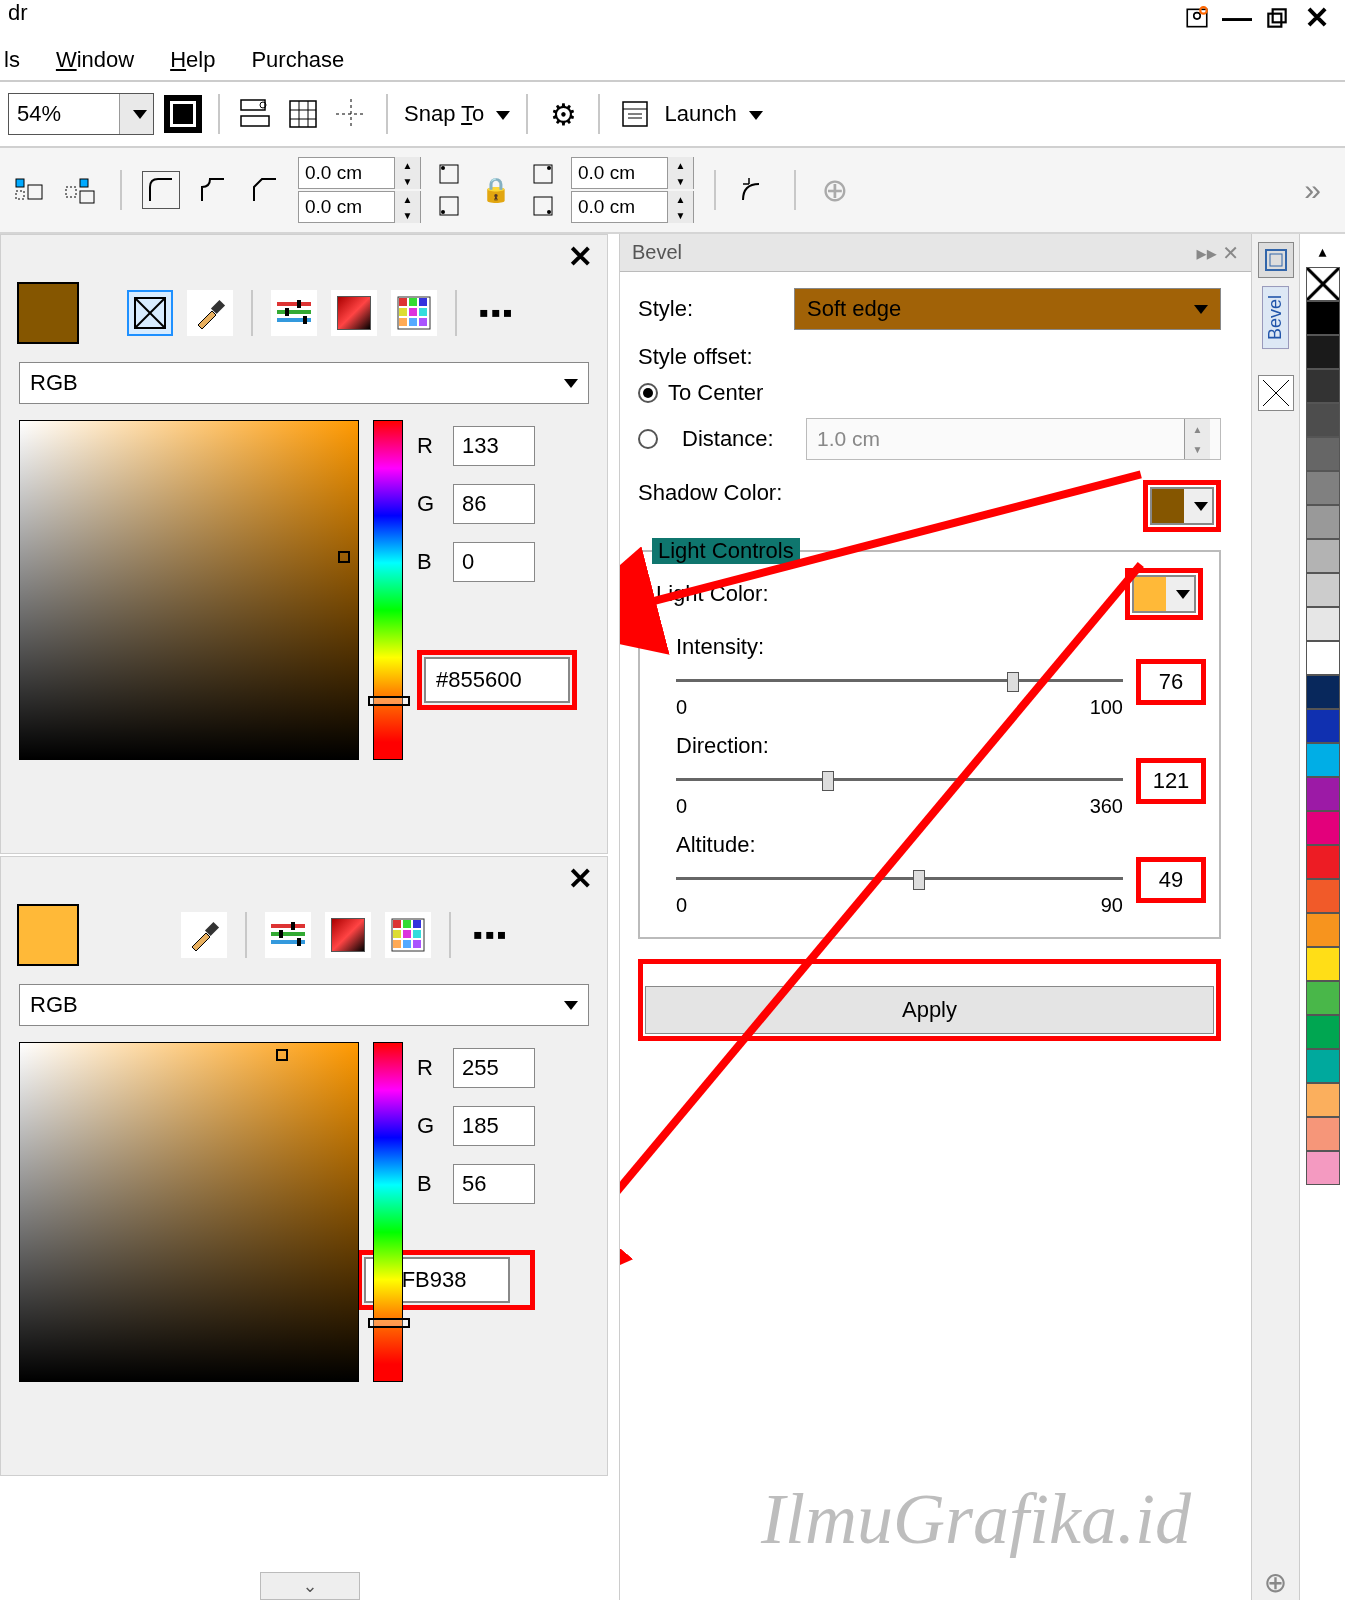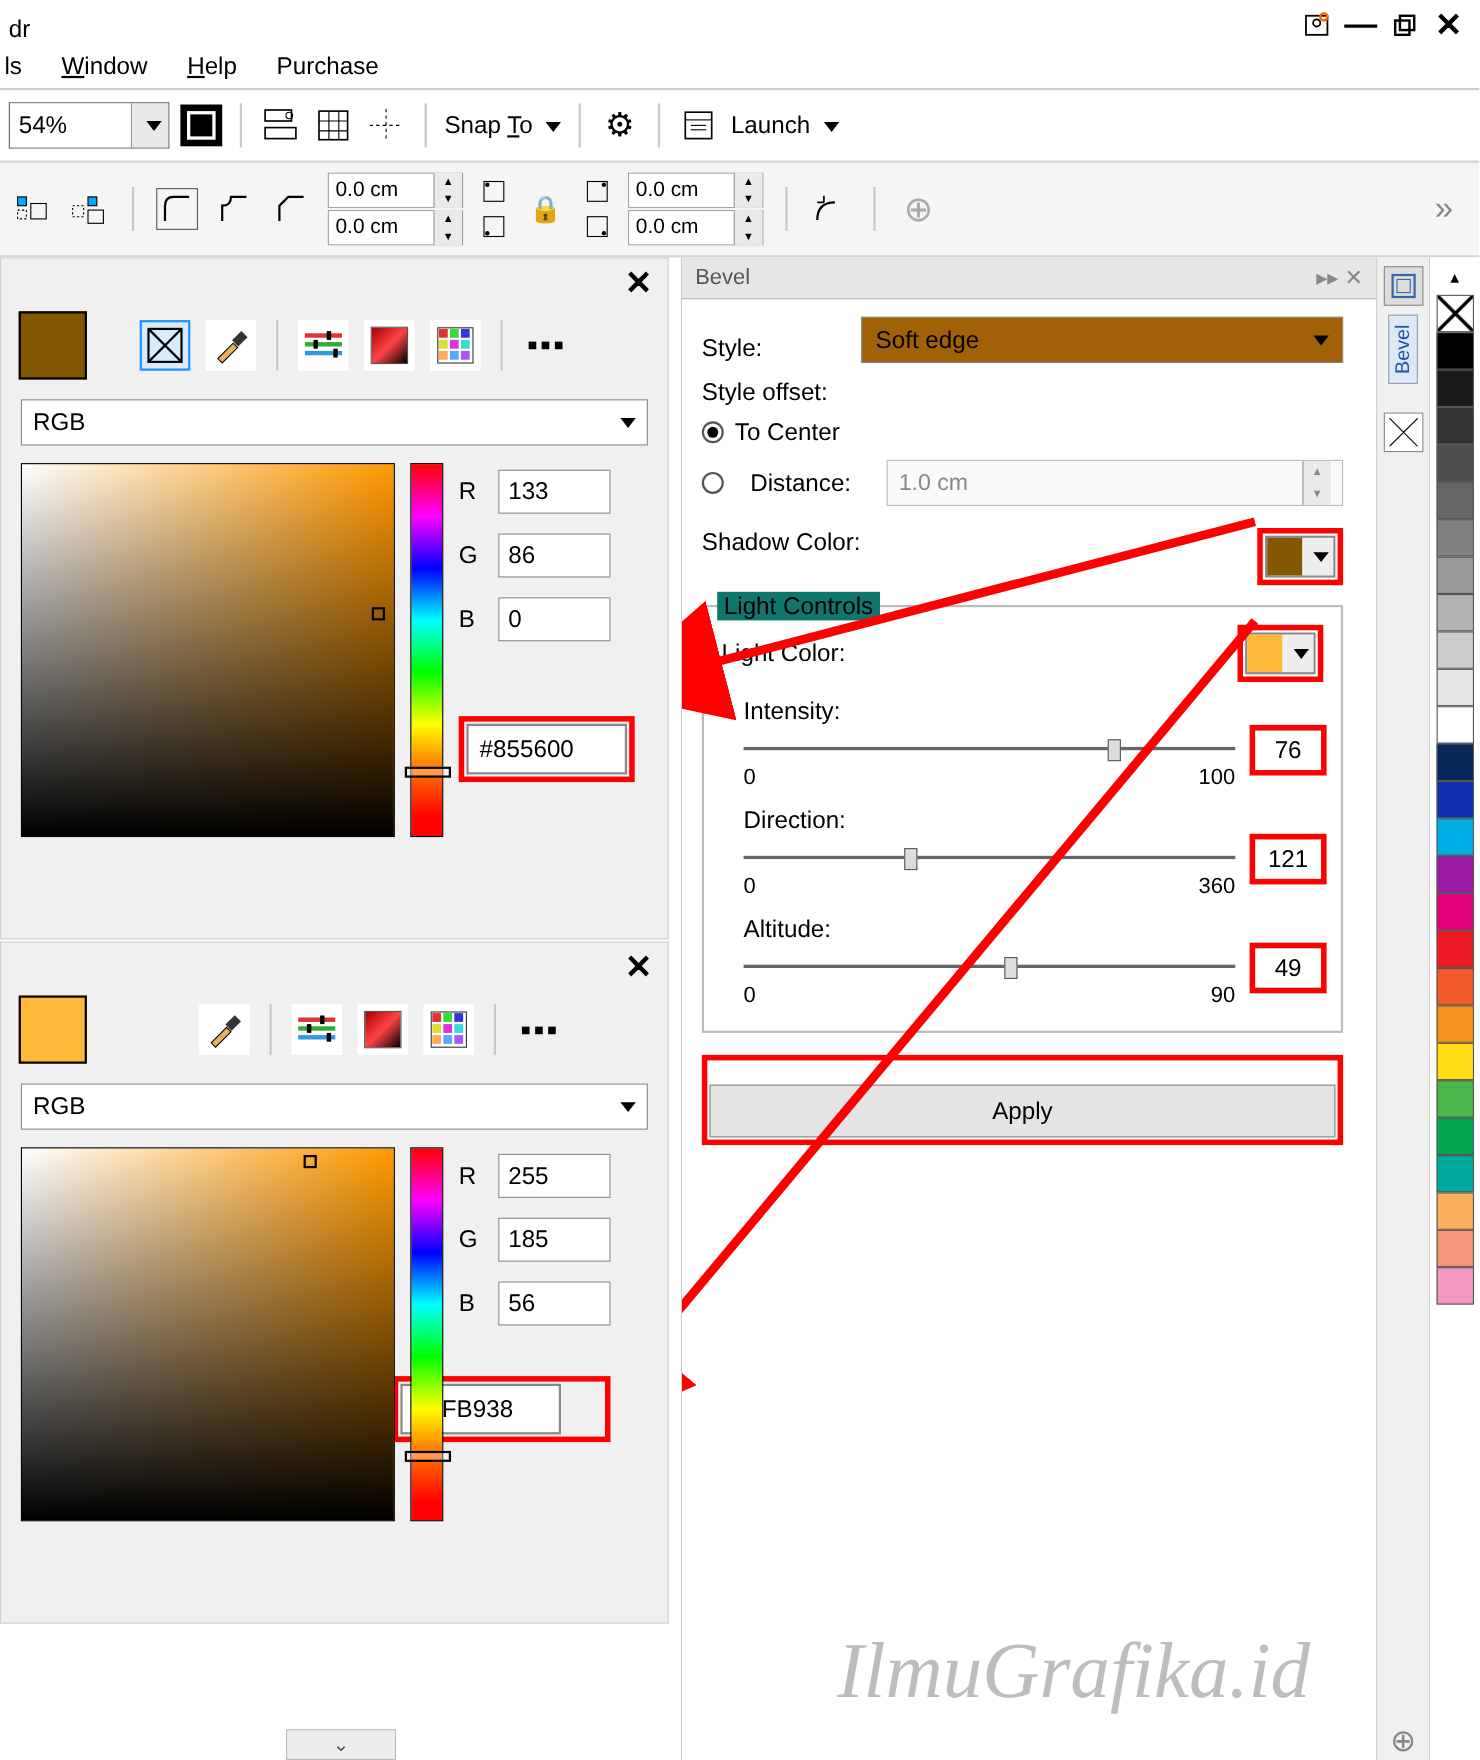--- a/index.html
+++ b/index.html
@@ -1,19 +1,19 @@
 <!DOCTYPE html>
 <html><head>
 <meta charset="utf-8">
 <style>
   * { box-sizing: border-box; margin: 0; padding: 0; font-family: "Segoe UI", Tahoma, sans-serif; }
   body { background: #fff; width: 1345px; height: 1600px; font-size: 21px; position: relative; overflow: hidden; }
 
   
-  .titlebar { height: 40px; display: flex; align-items: flex-end; padding: 0 8px; }
+  .titlebar { height: 40px; display: flex; align-items: flex-start; padding: 0 8px; }
   .titlebar .title { flex: 0 0 auto; font-size: 22px; }
   .titlebar .spacer { flex: 1; }
   .titlebar .sysicon { width: 40px; height: 35px; display: flex; align-items: center; justify-content: center; font-size: 30px; }
   .titlebar svg { width: 26px; height: 26px; }
 
   
   .menubar { height: 42px; display: flex; align-items: center; gap: 36px; padding: 0 8px 0 4px; font-size: 22px; border-bottom: 2px solid #ccc; }
   .menubar span { }
   .menubar span u { text-decoration: underline; }
 
@@ -57,30 +57,30 @@
   .dots { font-size:28px; font-weight:bold; letter-spacing:2px; margin-left:4px; }
   .cp-model { margin: 10px 18px; border:1.5px solid #888; background:#fff; height:42px; display:flex; align-items:center; padding:0 10px; font-size:22px; }
   .cp-model .tri { margin-left:auto; }
   .cp-body { display:flex; gap:14px; padding: 6px 18px 18px 18px; }
   .cp-grad { width:340px; height:340px; border:1.5px solid #000; position:relative; }
   .huebar { width:30px; height:340px; border:1.5px solid #000; background: linear-gradient(to bottom, red 0%, #f0f 14%, #00f 28%, #0ff 42%, #0f0 56%, #ff0 70%, #f80 80%, red 95%); position:relative; }
   .hue-handle { position:absolute; left:-6px; width:42px; height:10px; border:2px solid #000; background:rgba(255,255,255,0.3); }
   .rgbcol { display:flex; flex-direction:column; gap:18px; padding-top:6px; }
   .rgbrow { display:flex; align-items:center; gap:12px; }
   .rgbrow .lab { width:24px; font-size:22px; }
-  .rgbrow input { width:102px; height:40px; border:1.5px solid #888; font-size:22px; padding:0 8px; background:#fff; }
+  .rgbrow input { width:82px; height:40px; border:1.5px solid #888; font-size:22px; padding:0 8px; background:#fff; }
   .hexbox { display:flex; align-items:center; }
   .hexbox input { width:146px; height:46px; border:2px solid #888; font-size:22px; padding:0 10px; background:#fff; }
   .redhi-wrap { border:5px solid red; padding:2px; display:inline-block; }
 
   
   .bevelhead { height:38px; background:#e6e6e6; border-bottom:1px solid #bbb; display:flex; align-items:center; padding:0 12px; font-size:20px; color:#555; }
   .bevelhead .x { margin-left:auto; font-size:20px; color:#888; }
   .bevelbody { padding: 16px 30px 16px 18px; position:relative; }
-  .brow { display:flex; align-items:flex-end; gap:5px; margin-bottom:14px; }
+  .brow { display:flex; align-items:center; gap:16px; margin-bottom:14px; }
   .brow .blab { font-size:22px; width:140px; }
   .styledrop { flex:1; height:42px; border:1.5px solid #888; background:#a16207; display:flex; align-items:center; padding:0 12px; font-size:22px; }
   .styledrop .tri { margin-left:auto; }
   .radio { width:20px; height:20px; border:2px solid #555; border-radius:50%; display:inline-flex; align-items:center; justify-content:center; margin-right:10px; }
   .radio.checked::after { content:''; width:10px; height:10px; background:#000; border-radius:50%; }
   .distbox { flex:1; height:42px; border:1.5px solid #bbb; background:#fafafa; display:flex; align-items:center; padding:0 10px; color:#888; }
   .shadowrow { display:flex; align-items:flex-start; margin-top:20px; }
   .clrbtn { display:flex; border:2px solid #888; height:38px; }
   .clrbtn .sw { width:32px; height:100%; }
   .clrbtn .dd { width:28px; background:#eee; display:flex; align-items:center; justify-content:center; }

